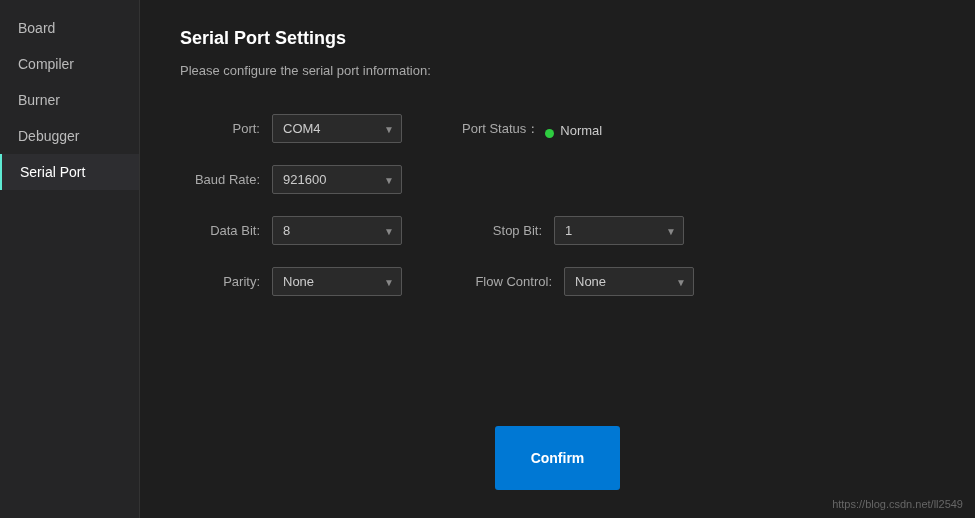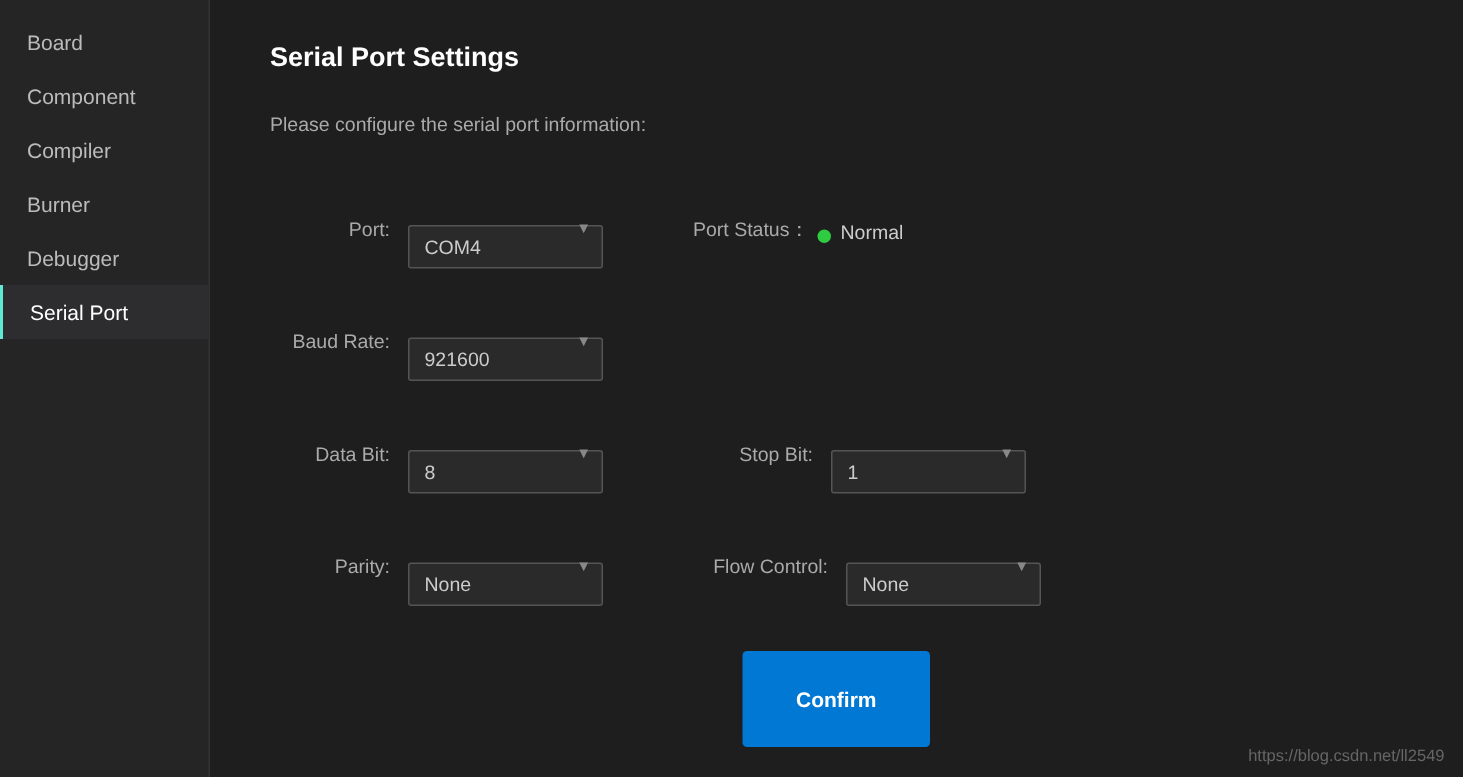--- a/index.html
+++ b/index.html
@@ -38,21 +38,21 @@
       flex: 1;
       padding: 28px 40px;
       display: flex;
       flex-direction: column;
     }
 
     .page-title {
       font-size: 18px;
       font-weight: bold;
       color: #fff;
-      margin-bottom: 26px;
+      margin-bottom: 14px;
     }
 
     .page-subtitle {
       font-size: 13px;
       color: #aaa;
       margin-bottom: 36px;
     }
 
     
     .form-grid {
@@ -91,21 +91,20 @@
       -webkit-appearance: none;
       background: #2a2a2a;
       border: 1px solid #555;
       color: #ccc;
       font-size: 13px;
       padding: 6px 30px 6px 10px;
       border-radius: 2px;
       cursor: pointer;
       outline: none;
       min-width: 130px;
-      margin-top: 24px;
     }
 
     .select-arrow {
       position: absolute;
       right: 8px;
       top: 50%;
       transform: translateY(-50%);
       pointer-events: none;
       color: #888;
       font-size: 10px;
@@ -174,23 +173,20 @@
     }
   </style>
 </head>
 <body>
 
 <nav class="sidebar">
   <div class="sidebar-item">
     <span>Board</span>
   </div>
   <div class="sidebar-item">
-    <span>Component</span>
-  </div>
-  <div class="sidebar-item">
     <span>Compiler</span>
   </div>
   <div class="sidebar-item">
     <span>Burner</span>
   </div>
   <div class="sidebar-item">
     <span>Debugger</span>
   </div>
   <div class="sidebar-item active">
     <span>Serial Port</span>

